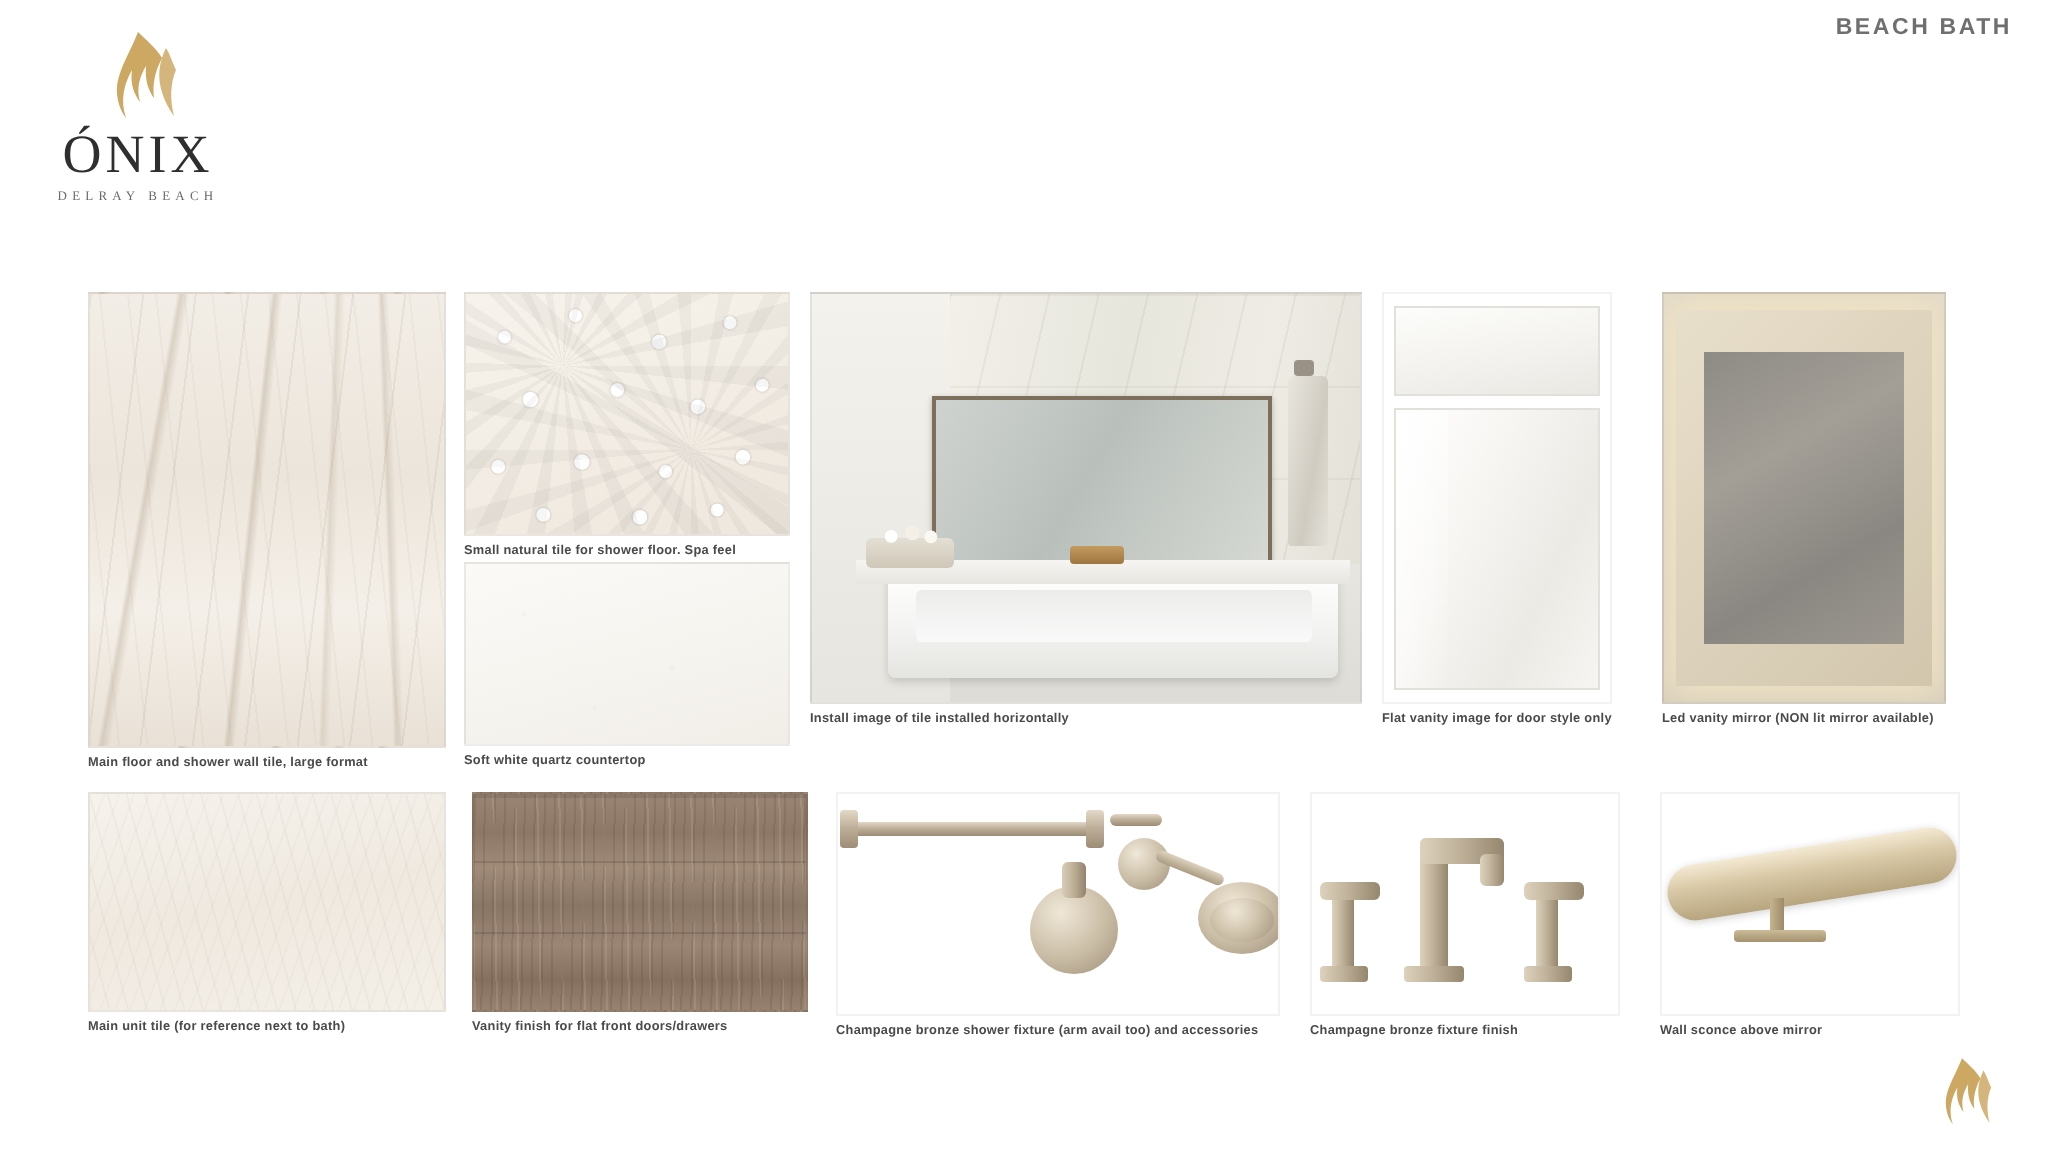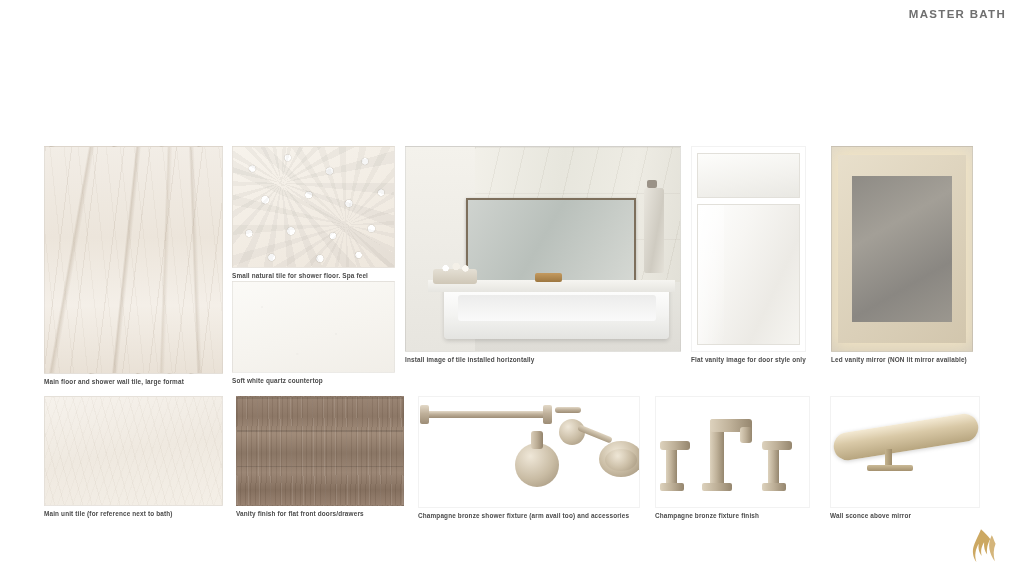--- a/index.html
+++ b/index.html
@@ -265,22 +265,34 @@
   .sconce-arm {
     position:absolute;
     background: linear-gradient(90deg,#c5b48f,#9d8b69);
   }
 </style>
 </head>
 <body>
 
 <div class="page">
 
-  <div class="header-title">MASTER BATH</div>
-
+  <div class="header-title">BEACH BATH</div>
+
+  <div class="logo">
+    <div class="logo-flame">
+      <svg width="60" height="48" viewBox="0 0 60 48">
+        <g fill="#c9a35a">
+          <path d="M30 2 C26 12 22 18 20 26 C18.5 32 20 40 24 45 C21 36 23 28 27 21 C26 28 28 33 31 37 C29 30 31 24 34 19 C33.5 26 35 31 38 35 C37 27 39 21 42 15 C39 10 34 6 30 2 Z" opacity="0.95"></path>
+          <path d="M44 10 C41 16 40 22 41 28 C42 34 45 40 48 44 C46 36 46 28 49 21 C47 17 46 13 44 10 Z" opacity="0.8"></path>
+        </g>
+      </svg>
+    </div>
+    <div class="logo-name">ÓNIX</div>
+    <div class="logo-sub">DELRAY BEACH</div>
+  </div>
 
   <div class="swatch" style="left:44px; top:146px; width:179px;">
     <div class="img tex-marble" style="height:228px;"></div>
     <div class="cap">Main floor and shower wall tile, large format</div>
   </div>
 
   <div class="swatch" style="left:232px; top:146px; width:163px;">
     <div class="img tex-pebble" style="height:122px;"></div>
     <div class="cap">Small natural tile for shower floor. Spa feel</div>
   </div>

